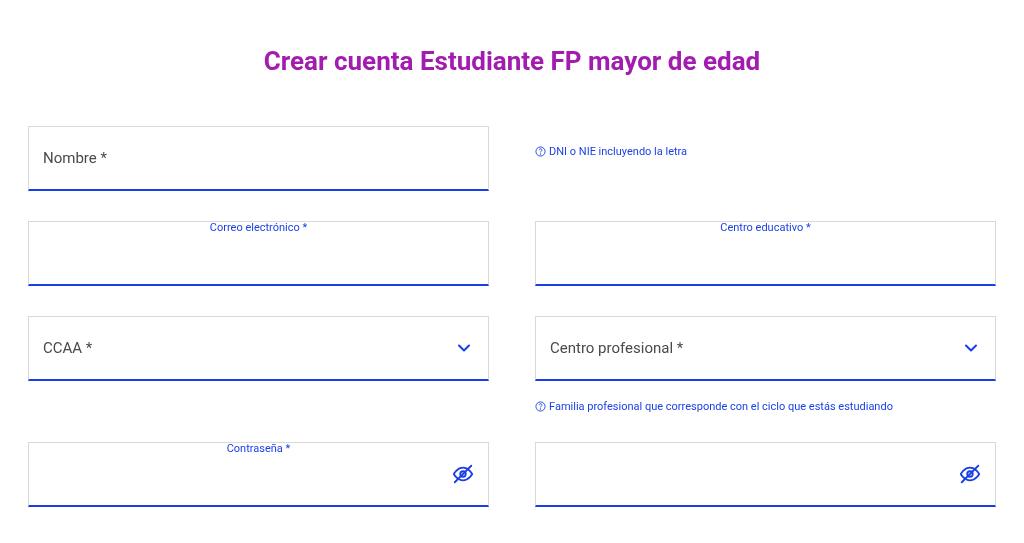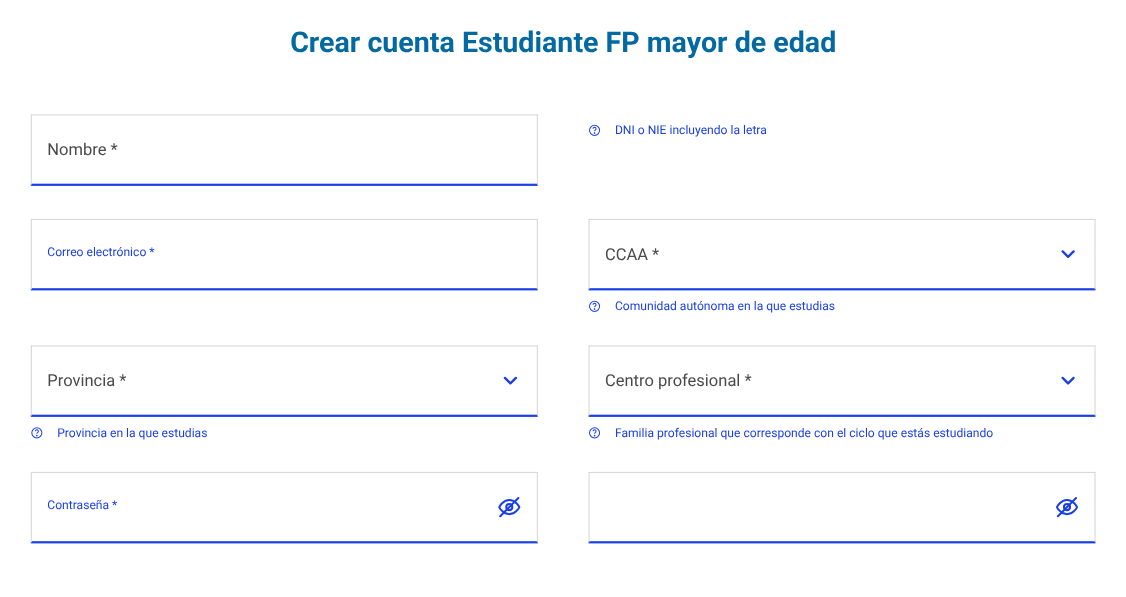--- a/index.html
+++ b/index.html
@@ -7,22 +7,22 @@
       font-family: -apple-system, BlinkMacSystemFont, "Segoe UI", Roboto, Helvetica, Arial, sans-serif;
       background: #ffffff;
       width: 1024px;
       height: 543px;
       overflow: hidden;
     }
     .page-title {
       text-align: center;
       font-size: 26px;
       font-weight: 700;
-      color: #0369a1;
-      padding: 24px 0 50px 0;
+      color: #a21caf;
+      padding: 46px 0 50px 0;
     }
     .form-grid {
       display: grid;
       grid-template-columns: 1fr 1fr;
       column-gap: 46px;
       row-gap: 30px;
       padding: 0 28px;
     }
     .field {
       display: flex;
@@ -31,42 +31,42 @@
     .control {
       position: relative;
       height: 65px;
       border: 1px solid #d9d9d9;
       border-bottom: 2px solid #1a3fe6;
       background: #ffffff;
       display: flex;
       align-items: center;
       padding: 0 14px;
     }
-    .control.small-label { align-items: flex-start; flex-direction: column; justify-content: center; }
+    .control.small-label { align-items: flex-start; flex-direction: row; justify-content: center; }
     .control .big-label {
       font-size: 15px;
       color: #4a4a4a;
     }
     .control .tiny-label {
       font-size: 11px;
       color: #1a3fe6;
       line-height: 1;
       margin-bottom: 4px;
     }
     .control .placeholder {
       font-size: 15px;
       color: #a0a0a0;
     }
     .helper {
       display: flex;
       align-items: center;
-      gap: 13px;
+      gap: 3px;
       font-size: 11px;
       color: #1a3fe6;
-      margin-top: 9px;
+      margin-top: 20px;
       line-height: 1;
     }
     .helper svg { flex-shrink: 0; }
     .icon-right {
       position: absolute;
       right: 14px;
       top: 50%;
       transform: translateY(-50%);
       display: flex;
       align-items: center;
@@ -96,58 +96,37 @@
       <span>DNI o NIE incluyendo la letra</span>
     </div>
   </div>
 
   <div class="field">
     <div class="control small-label">
       <span class="tiny-label">Correo electrónico *</span>
     </div>
   </div>
 
+  <div class="field">
+    <div class="control small-label">
+      <span class="tiny-label">Centro educativo *</span>
+    </div>
+  </div>
 
   <div class="field">
     <div class="control">
       <span class="big-label">CCAA *</span>
       <span class="icon-right">
         <svg width="20" height="20" viewBox="0 0 24 24" fill="none" stroke="#1a3fe6" stroke-width="2.5" stroke-linecap="round" stroke-linejoin="round">
             <polyline points="6 9 12 15 18 9"></polyline>
           </svg>
       </span>
     </div>
-    <div class="helper">
-      <svg width="11" height="11" viewBox="0 0 24 24" fill="none" stroke="#1a3fe6" stroke-width="2">
-          <circle cx="12" cy="12" r="10"></circle>
-          <path d="M9 9a3 3 0 1 1 4.5 2.6C12.5 12.5 12 13 12 14"></path>
-          <circle cx="12" cy="17.5" r="0.7" fill="#1a3fe6"></circle>
-        </svg>
-      <span>Comunidad autónoma en la que estudias</span>
-    </div>
   </div>
 
-  <div class="field">
-    <div class="control">
-      <span class="big-label">Provincia *</span>
-      <span class="icon-right">
-        <svg width="20" height="20" viewBox="0 0 24 24" fill="none" stroke="#1a3fe6" stroke-width="2.5" stroke-linecap="round" stroke-linejoin="round">
-            <polyline points="6 9 12 15 18 9"></polyline>
-          </svg>
-      </span>
-    </div>
-    <div class="helper">
-      <svg width="11" height="11" viewBox="0 0 24 24" fill="none" stroke="#1a3fe6" stroke-width="2">
-          <circle cx="12" cy="12" r="10"></circle>
-          <path d="M9 9a3 3 0 1 1 4.5 2.6C12.5 12.5 12 13 12 14"></path>
-          <circle cx="12" cy="17.5" r="0.7" fill="#1a3fe6"></circle>
-        </svg>
-      <span>Provincia en la que estudias</span>
-    </div>
-  </div>
 
   <div class="field">
     <div class="control">
       <span class="big-label">Centro profesional *</span>
       <span class="icon-right">
         <svg width="20" height="20" viewBox="0 0 24 24" fill="none" stroke="#1a3fe6" stroke-width="2.5" stroke-linecap="round" stroke-linejoin="round">
             <polyline points="6 9 12 15 18 9"></polyline>
           </svg>
       </span>
     </div>

